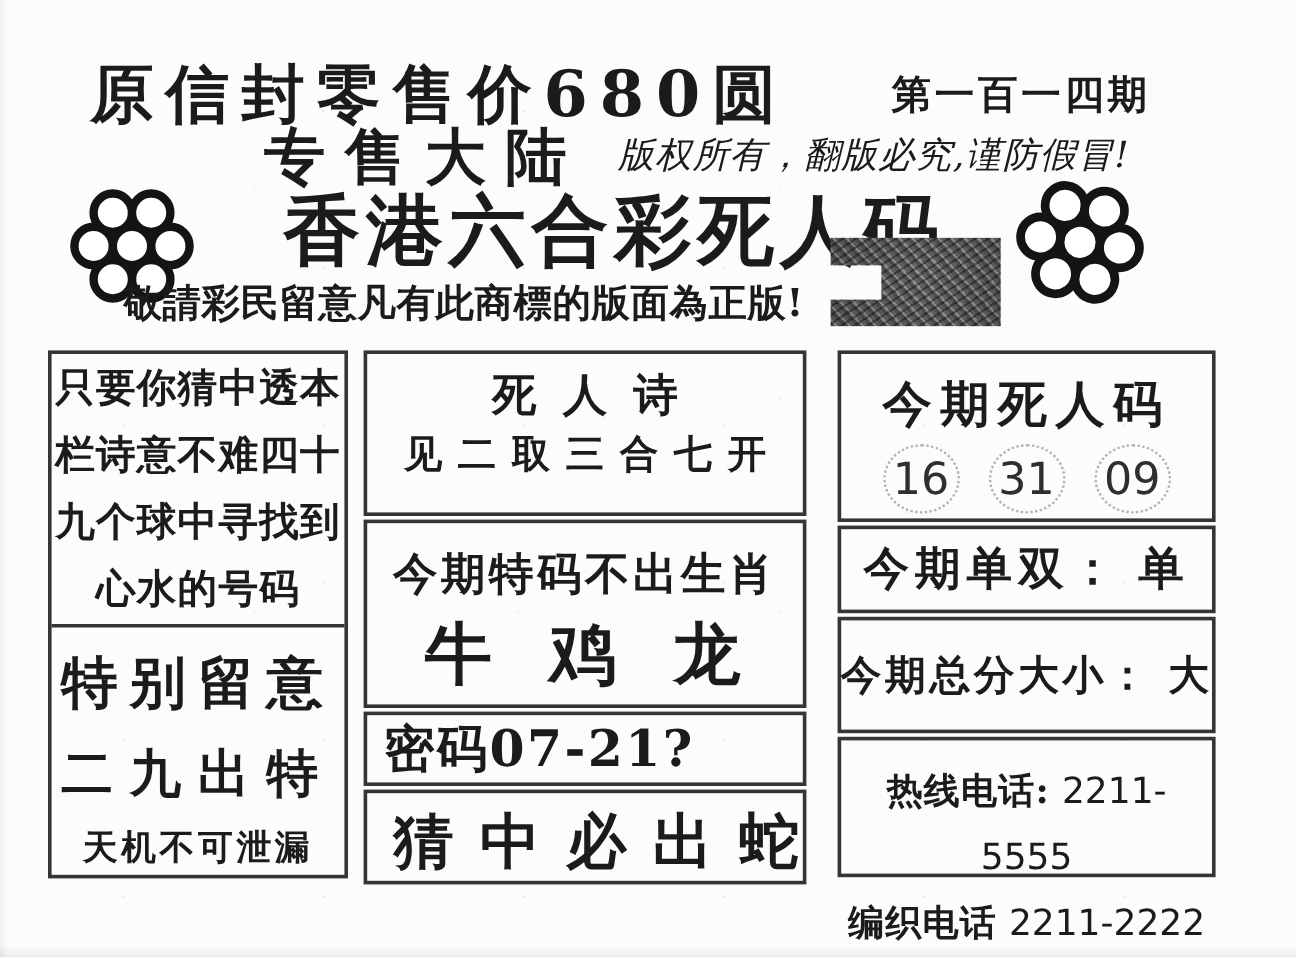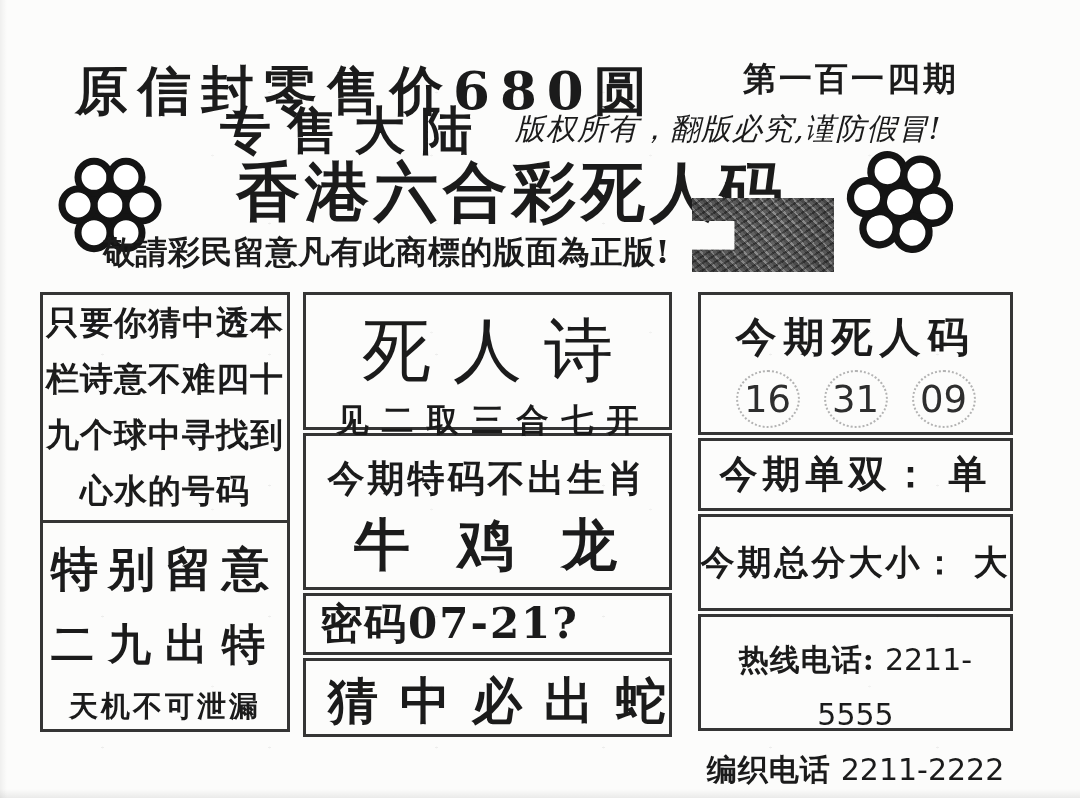--- a/index.html
+++ b/index.html
@@ -14,21 +14,21 @@
       linear-gradient(to right, rgba(0,0,0,0.05), transparent 7px),
       radial-gradient(rgba(0,0,0,0.06) 1px, transparent 1.4px),
       radial-gradient(rgba(0,0,0,0.045) 1px, transparent 1.4px);
     background-size:100% 100%, 100% 100%, 167px 131px, 219px 177px;
     background-position:0 0, 0 0, 19px 27px, 103px 67px;
   }
   .abs { position:absolute; }
   .cjk { white-space:nowrap; }
 
   
-  .price-line   { left:75px;  top:56px;  font-size:53px; font-weight:700; letter-spacing:10px; }
+  .price-line   { left:75px;  top:44px;  font-size:53px; font-weight:700; letter-spacing:10px; }
   .issue-label  { left:743px; top:57px;  font-size:33px; font-weight:600; letter-spacing:3px; }
   .mainland     { left:220px; top:97px;  font-size:51px; font-weight:700; letter-spacing:16px; }
   .copyright    { left:515px; top:109px; font-size:30px; font-weight:500; font-style:italic; letter-spacing:1px; }
 
   
   .main-title { left:236px; top:149px; font-size:64px; font-weight:900; letter-spacing:5px; }
   .notice     { left:103px; top:231px; font-size:32px; font-weight:600; letter-spacing:0.5px; }
   .flower { display:block; }
   .flower-left  { left:58px;  top:153px; }
   .flower-right { left:846px; top:148px; transform:rotate(8deg); }
@@ -49,21 +49,21 @@
   .poem-cell  { height:228px; border-bottom:3px solid rgba(25,25,25,0.88); text-align:center; }
   .poem-line  { font-size:33px; font-weight:600; line-height:56px; letter-spacing:1px; }
   .attention-cell  { text-align:center; }
   .attention-title { margin-top:15px; font-size:47px; font-weight:800; letter-spacing:10px; }
   .attention-tip   { margin-top:15px; font-size:43px; font-weight:700; letter-spacing:14px; }
   .attention-note  { margin-top:13px; font-size:29px; font-weight:600; letter-spacing:3px; }
 
   
   .center-box { left:303px; width:369px; text-align:center; }
   .dead-poem-box { top:292px; height:138px; }
-  .poem-title { margin-top:10px; font-size:69px; font-weight:400; letter-spacing:22px; text-indent:22px; }
+  .poem-title { margin-top:10px; font-size:37px; font-weight:700; letter-spacing:22px; text-indent:22px; }
   .poem-hint  { margin-top:2px; font-size:32px; font-weight:600; letter-spacing:13px; text-indent:13px; }
   .zodiac-box { top:433px; height:157px; }
   .zodiac-label { margin-top:18px; font-size:37px; font-weight:600; letter-spacing:3px; }
   .zodiac-row { display:flex; justify-content:space-between; padding:4px 52px 0 48px; font-size:56px; font-weight:800; }
   .secret-box { top:593px; height:62px; display:flex; align-items:center; padding-left:14px; }
   .secret-code { font-size:42px; font-weight:800; letter-spacing:2px; }
   .guess-box { top:658px; height:79px; }
   .guess-line { margin-top:7px; font-size:50px; font-weight:900; letter-spacing:22px; text-indent:22px; }
 
   

